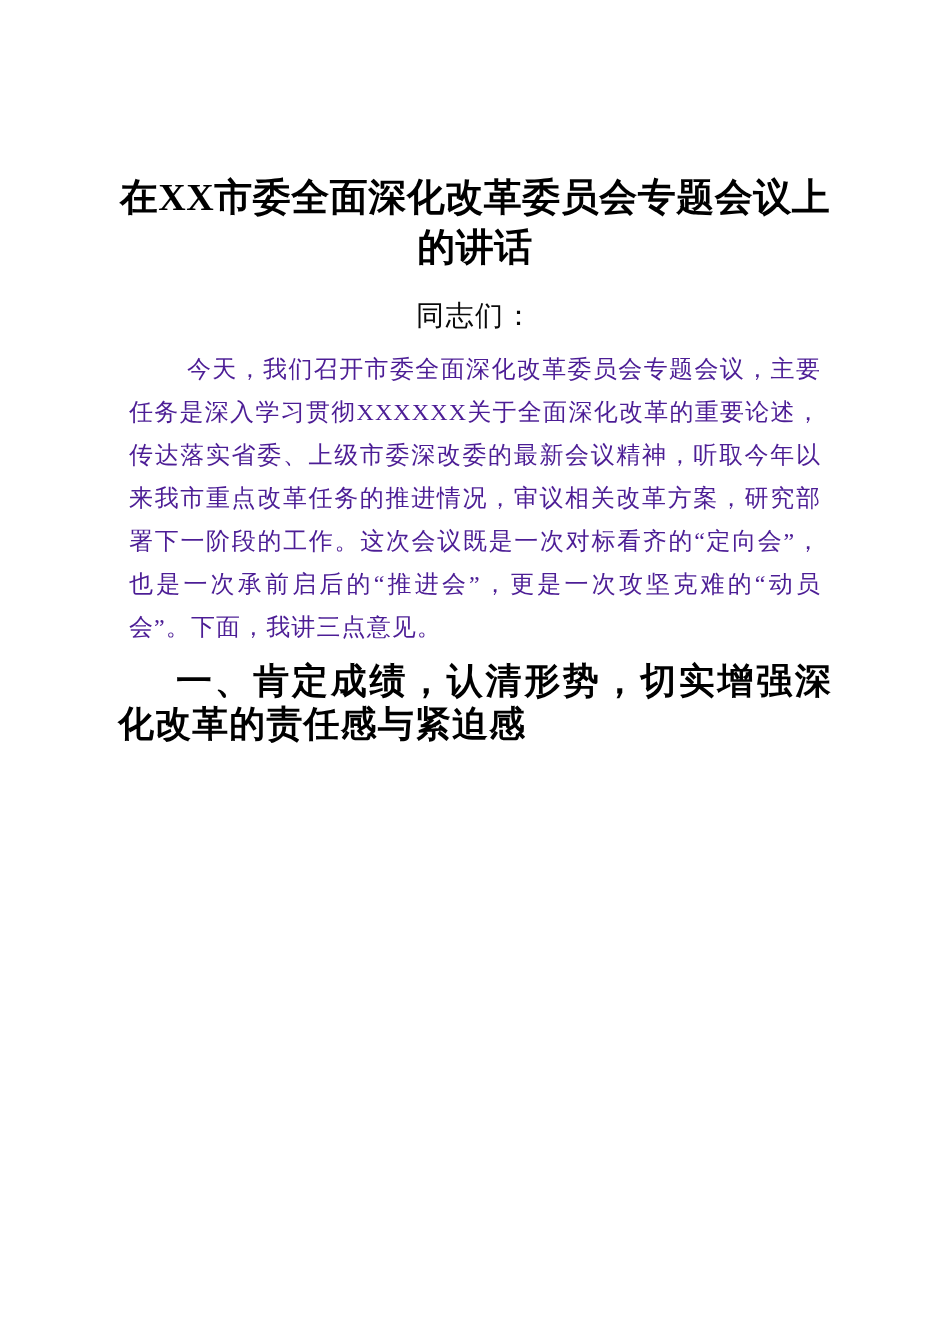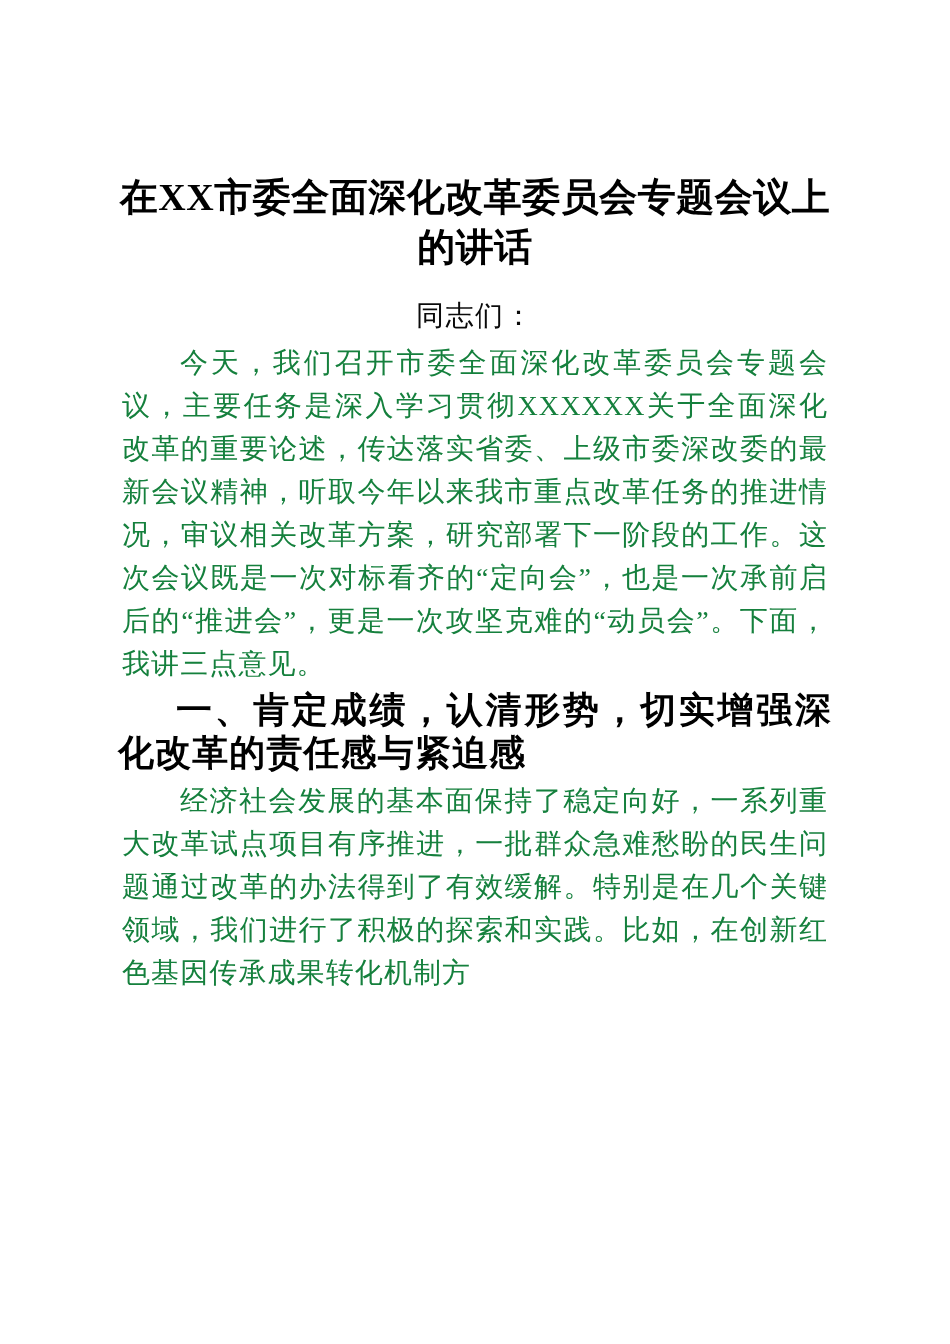--- a/index.html
+++ b/index.html
@@ -41,25 +41,25 @@
     margin: 0;
     padding-top: 22px;
     font-family: "Liberation Serif", "DejaVu Serif", serif;
     font-size: 28px;
     line-height: 43px;
     color: #0a0a0a;
     letter-spacing: 1.5px;
     text-align: center;
   }
   .para {
-    margin: 4px;
+    margin: 11px;
     font-family: "Liberation Serif", "DejaVu Serif", serif;
-    font-size: 28px;
+    font-size: 24px;
     line-height: 43px;
-    color: #15803d;
+    color: #4c1d95;
     letter-spacing: 1.1px;
     text-align: justify;
     text-justify: inter-character;
     text-indent: 58px;
     word-break: break-all;
   }
   .heading {
     margin: 0;
     font-family: "Liberation Serif", "DejaVu Serif", serif;
     font-weight: bold;
@@ -83,16 +83,15 @@
       <span>在XX市委全面深化改革委员会专题会</span><span>议上的讲话</span>
     </h1>
 
     <p class="salutation">同志们：</p>
 
     <p class="para">今天，我们召开市委全面深化改革委员会专题会议，主要任务是深入学习贯彻XXXXXX关于全面深化改革的重要论述，传达落实省委、上级市委深改委的最新会议精神，听取今年以来我市重点改革任务的推进情况，审议相关改革方案，研究部署下一阶段的工作。这次会议既是一次对标看齐的“定向会”，也是一次承前启后的“推进会”，更是一次攻坚克难的“动员会”。下面，我讲三点意见。</p>
 
     <p class="heading">一、肯定成绩，认清形势，切实增强深化改革的责任感与紧迫感</p>
 
 
-    <p class="para">经济社会发展的基本面保持了稳定向好，一系列重大改革试点项目有序推进，一批群众急难愁盼的民生问题通过改革的办法得到了有效缓解。特别是在几个关键领域，我们进行了积极的探索和实践。比如，在创新红色基因传承成果转化机制方</p>
 
   </div>
 </div>
 
 </body></html>

